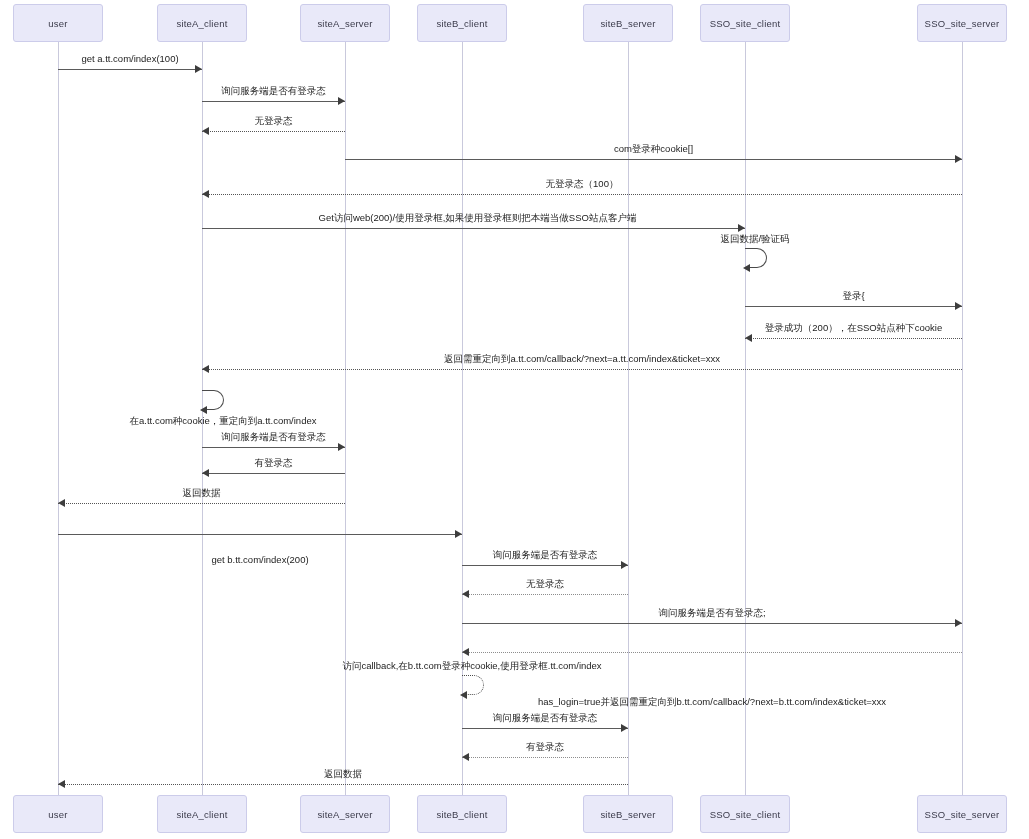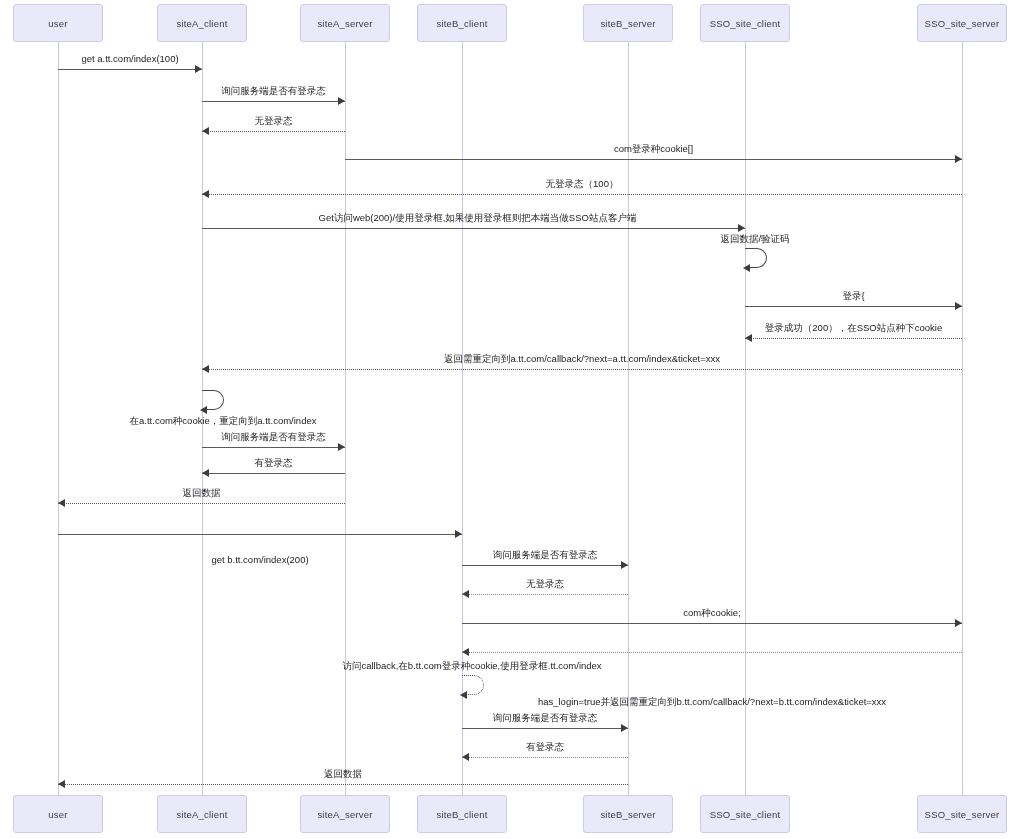--- a/index.html
+++ b/index.html
@@ -172,21 +172,21 @@
     <div class="arrowhead right" style="left: 455px; top: 530px;"></div>
     <div class="msg-label center" style="left: 260px; top: 518px; margin-top: 36px;">get b.tt.com/index(200)</div>
     <div class="msg" style="left: 462px; top: 565px; width: 166px;"></div>
     <div class="arrowhead right" style="left: 621px; top: 561px;"></div>
     <div class="msg-label center" style="left: 545px; top: 549px;">询问服务端是否有登录态</div>
     <div class="msg dotted-light" style="left: 462px; top: 594px; width: 166px;"></div>
     <div class="arrowhead left" style="left: 462px; top: 590px;"></div>
     <div class="msg-label center" style="left: 545px; top: 578px;">无登录态</div>
     <div class="msg solid-bold" style="left: 462px; top: 623px; width: 500px;"></div>
     <div class="arrowhead right" style="left: 955px; top: 619px;"></div>
-    <div class="msg-label center" style="left: 712px; top: 607px;">com种cookie;</div>
+    <div class="msg-label center" style="left: 712px; top: 607px;">询问服务端是否有登录态;</div>
     <div class="msg dotted-light" style="left: 462px; top: 652px; width: 500px;"></div>
     <div class="arrowhead left" style="left: 462px; top: 648px;"></div>
     <div class="msg-label center" style="left: 712px; top: 672px; margin-top: 24px;">has_login=true并返回需重定向到b.tt.com/callback/?next=b.tt.com/index&amp;ticket=xxx</div>
     <div class="selfloop dotted" style="left: 462px; top: 675px;"></div>
     <div class="arrowhead left" style="left: 460px; top: 691px;"></div>
     <div class="msg-label center" style="left: 472px; top: 660px;">访问callback,在b.tt.com登录种cookie,使用登录框.tt.com/index</div>
     <div class="msg solid-bold" style="left: 462px; top: 728px; width: 166px;"></div>
     <div class="arrowhead right" style="left: 621px; top: 724px;"></div>
     <div class="msg-label center" style="left: 545px; top: 712px;">询问服务端是否有登录态</div>
     <div class="msg dotted-light" style="left: 462px; top: 757px; width: 166px;"></div>

